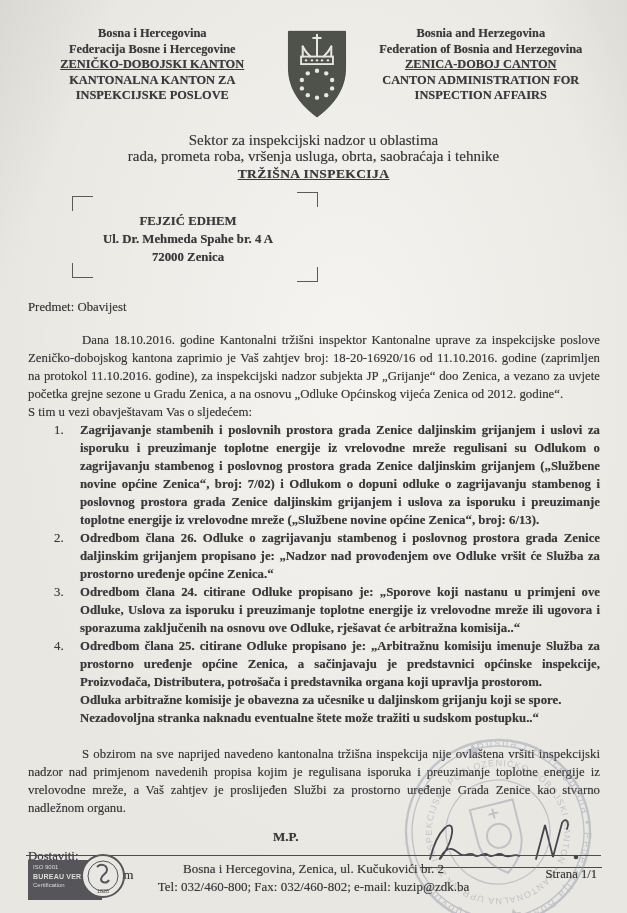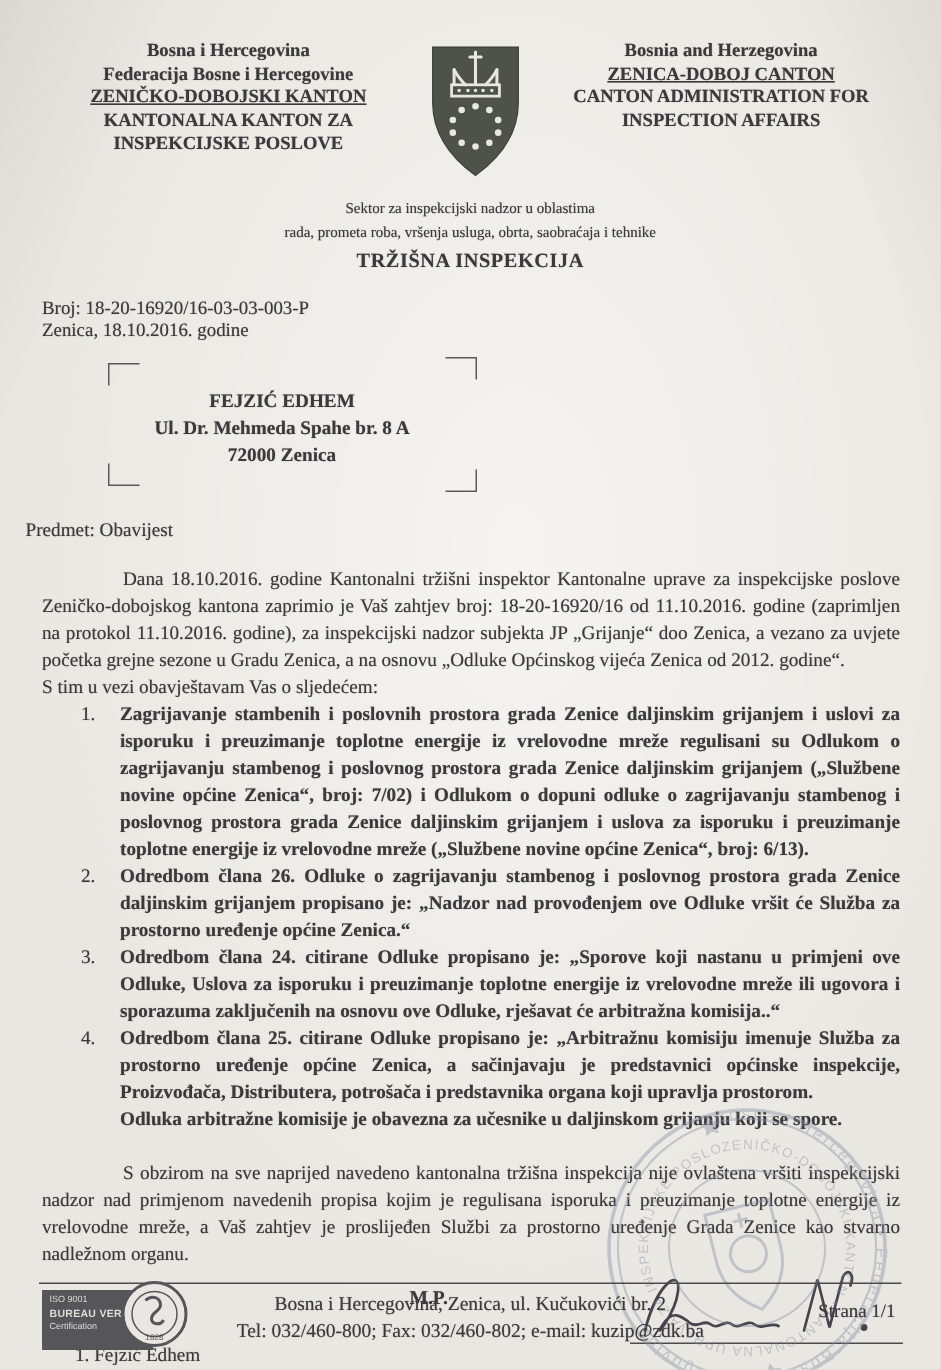--- a/index.html
+++ b/index.html
@@ -16,34 +16,34 @@
       linear-gradient(250deg, rgba(195,193,187,.30) 0%, rgba(236,234,229,0) 10%),
       #e9e7e1;
     color:#3a393b;
   }
   .ink{color:#3a393b;text-shadow:0 0 .7px rgba(70,68,70,.55);}
   
   .hdr{display:flex;justify-content:space-between;align-items:flex-start;padding:26px 24px 0 30px;}
   .hdr-col{width:248px;text-align:center;font-weight:bold;font-size:12.4px;line-height:15.5px;}
   .hdr-col .u{text-decoration:underline;font-family:Liberation Serif, serif;}
   .coa{width:84px;height:94px;margin-top:2px;flex:0 0 auto;}
-  .sector{ text-align:center;font-size:10px;line-height:16px;margin-top:10px;}
-  .dept{text-align:center;font-size:13.5px;font-weight:bold;letter-spacing:.4px;margin-top:2px;}
+  .sector{ text-align:center;font-size:15px;line-height:16px;margin-top:10px;}
+  .dept{text-align:center;font-size:13.5px;font-weight:bold;text-decoration:underline;letter-spacing:.4px;margin-top:2px;}
   
   .ref{margin:16px 0 0 28px;font-size:12.6px;line-height:15px;}
   
   .recipient{position:relative;margin:14px 0 0 72px;width:232px;height:82px;font-weight:bold;}
   .recipient .txt{position:absolute;left:0;right:0;top:16px;text-align:center;font-size:12.8px;line-height:18px;}
   .cmark{position:absolute;width:20px;height:14px;}
   .cm-tl{left:0;top:0;border-left:1.5px solid #5a595b;border-top:1.5px solid #5a595b;}
   .cm-tr{right:-14px;top:-4px;border-right:1.5px solid #5a595b;border-top:1.5px solid #5a595b;}
   .cm-bl{left:0;bottom:0;border-left:1.5px solid #5a595b;border-bottom:1.5px solid #5a595b;}
   .cm-br{right:-14px;bottom:-4px;border-right:1.5px solid #5a595b;border-bottom:1.5px solid #5a595b;}
   
-  .subject{margin:22px 0 0 17px;font-size:12.8px;}
+  .subject{margin:22px 0 0 28px;font-size:12.8px;}
   .bodytext{margin:0 27px 0 28px;font-size:12.8px;line-height:18px;text-align:justify;}
   .p1{margin-top:16px;text-indent:54px;}
   .intro{margin-top:0;text-align:left;}
   .olist{margin-top:0;}
   .li{display:flex;margin:0;}
   .li .num{flex:0 0 26px;margin-left:26px;text-align:left;}
   .li .litxt{flex:1;text-align:justify;font-weight:bold;}
   .li .cont{text-align:left;}
   .closing{margin-top:18px;text-indent:54px;}
   
@@ -112,45 +112,42 @@
           <circle cx="50" cy="83" r="2.6"></circle>
         <circle cx="39" cy="80" r="2.6"></circle>
           <circle cx="32" cy="72" r="2.6"></circle>
           <circle cx="32" cy="62" r="2.6"></circle>
         <circle cx="39" cy="54" r="2.6"></circle>
       </g>
     </svg>
 
     <div class="hdr-col ink">
       <div>Bosnia and Herzegovina</div>
+      <div>Federation of Bosnia and Herzegovina</div>
       <div class="u">ZENICA-DOBOJ CANTON</div>
       <div>CANTON ADMINISTRATION FOR</div>
       <div>INSPECTION AFFAIRS</div>
     </div>
   </div>
 
   <div class="sector ink">
     <div>Sektor za inspekcijski nadzor u oblastima</div>
     <div>rada, prometa roba, vršenja usluga, obrta, saobraćaja i tehnike</div>
   </div>
   <div class="dept ink">TRŽIŠNA INSPEKCIJA</div>
 
-  <div class="ref ink">
-    <div>Broj: 18-20-16920/16-03-03-003-P</div>
-    <div>Zenica, 18.10.2016. godine</div>
-  </div>
 
   <div class="recipient">
     <span class="cmark cm-tl"></span>
     <span class="cmark cm-tr"></span>
     <span class="cmark cm-bl"></span>
     <span class="cmark cm-br"></span>
     <div class="txt ink">
       <div>FEJZIĆ EDHEM</div>
-      <div>Ul. Dr. Mehmeda Spahe br. 8 A</div>
+      <div>Ul. Dr. Mehmeda Spahe br. 4 A</div>
       <div>72000 Zenica</div>
     </div>
   </div>
 
   <div class="subject ink">Predmet: Obavijest</div>
 
   <div class="bodytext p1 ink">Dana 18.10.2016. godine Kantonalni tržišni inspektor Kantonalne uprave za inspekcijske poslove Zeničko-dobojskog kantona zaprimio je Vaš zahtjev broj: 18-20-16920/16 od 11.10.2016. godine (zaprimljen na protokol 11.10.2016. godine), za inspekcijski nadzor subjekta JP „Grijanje“ doo Zenica, a vezano za uvjete početka grejne sezone u Gradu Zenica, a na osnovu „Odluke Općinskog vijeća Zenica od 2012. godine“.</div>
   <div class="bodytext intro ink">S tim u vezi obavještavam Vas o sljedećem:</div>
 
   <div class="bodytext olist">
@@ -164,20 +161,21 @@
     </div>
     <div class="li ink">
       <span class="num">3.</span>
       <span class="litxt">Odredbom člana 24. citirane Odluke propisano je: „Sporove koji nastanu u primjeni ove Odluke, Uslova za isporuku i preuzimanje toplotne energije iz vrelovodne mreže ili ugovora i sporazuma zaključenih na osnovu ove Odluke, rješavat će arbitražna komisija..“</span>
     </div>
     <div class="li ink">
       <span class="num">4.</span>
       <span class="litxt">
         <span>Odredbom člana 25. citirane Odluke propisano je: „Arbitražnu komisiju imenuje Služba za prostorno uređenje općine Zenica, a sačinjavaju je predstavnici općinske inspekcije, Proizvođača, Distributera, potrošača i predstavnika organa koji upravlja prostorom.</span>
         <span class="cont" style="display:block">Odluka arbitražne komisije je obavezna za učesnike u daljinskom grijanju koji se spore.</span>
+        <span class="cont" style="display:block">Nezadovoljna stranka naknadu eventualne štete može tražiti u sudskom postupku..“</span>
       </span>
     </div>
   </div>
 
   <div class="bodytext closing ink">S obzirom na sve naprijed navedeno kantonalna tržišna inspekcija nije ovlaštena vršiti inspekcijski nadzor nad primjenom navedenih propisa kojim je regulisana isporuka i preuzimanje toplotne energije iz vrelovodne mreže, a Vaš zahtjev je proslijeđen Službi za prostorno uređenje Grada Zenice kao stvarno nadležnom organu.</div>
 
   <div class="sigzone">
     <div class="mp ink">M.P.</div>
 
     <div class="dostaviti ink">

